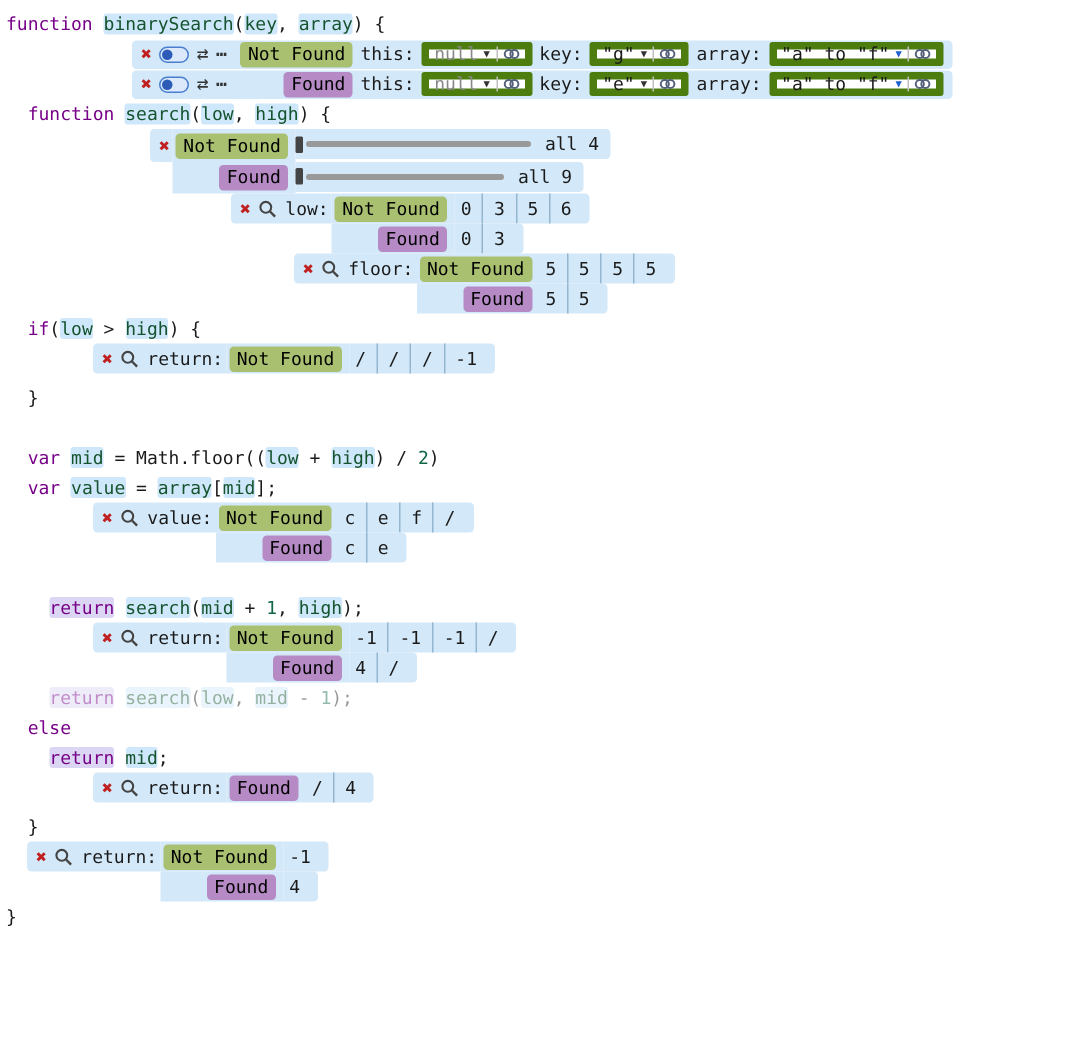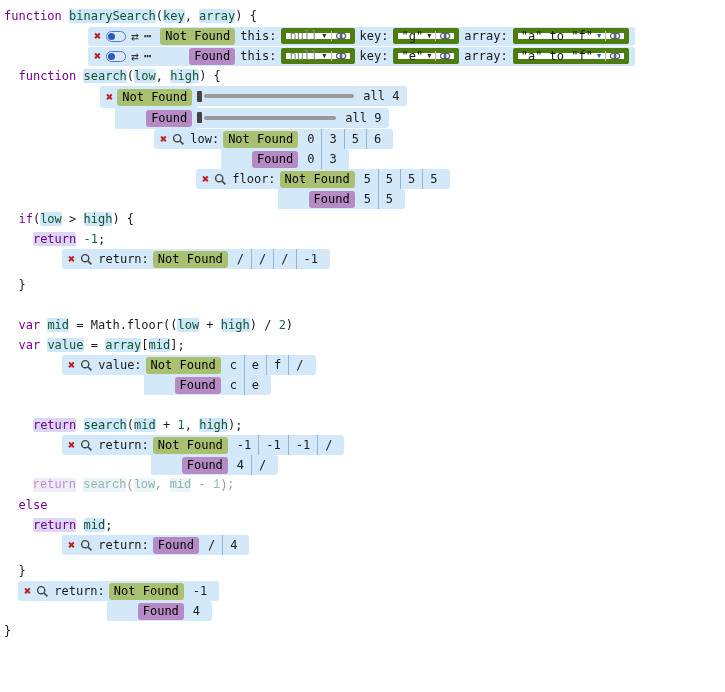--- a/index.html
+++ b/index.html
@@ -10,21 +10,21 @@
     font-size: 12px; color: #1a1a1a; overflow: hidden;
   }
   .ln { height: 20px; line-height: 20px; white-space: pre; }
   .lnx { line-height: 20px; }
 
   
   .kw  { color: #770088; }
   .hl  { color: #14532d; background: #cfe7fa; border-radius: 2px; }
   .rk  { color: #770088; background: #dad6f3; border-radius: 2px; }
   .num { color: #116644; }
-  .fade { opacity: .45; font-family: Liberation Mono, monospace; }
+  .fade { opacity: .45; }
 
   
   .probe-line { height: 20px; display: flex; align-items: center; }
   .pblock {
     display: inline-flex; align-items: center; gap: 5px;
     background: #d3e8f8; border-radius: 3px; height: 19px;
     padding: 0 6px; white-space: nowrap;
   }
 
   
@@ -265,21 +265,20 @@
         <div class="pc vc"><span class="vals">
               <span class="cellv">5</span>
               <span class="cellv">5</span>
             </span></div>
       </div>
     </div>
   </div>
 
   <div class="ln"><span>  </span><span class="kw">if</span><span>(</span><span class="hl">low</span><span> &gt; </span><span class="hl">high</span><span>) {</span></div>
 
-  <div class="ln"><span>    </span><span class="rk">return</span><span> </span><span class="num">-1</span><span>;</span></div>
 
   <div class="lnx" style="margin-left:58px">
     <div class="ptable">
       <div class="prow">
         <div class="pc pre"><span class="prewrap">
               <span class="xbtn">✖</span>
               <span class="mag">
                 <svg width="13" height="13" viewBox="0 0 13 13">
                   <circle cx="5.2" cy="5.2" r="3.6" stroke="#444" fill="none" stroke-width="1.4"></circle>
                   <line x1="8" y1="8" x2="11.4" y2="11.4" stroke="#444" stroke-width="1.6"></line>

